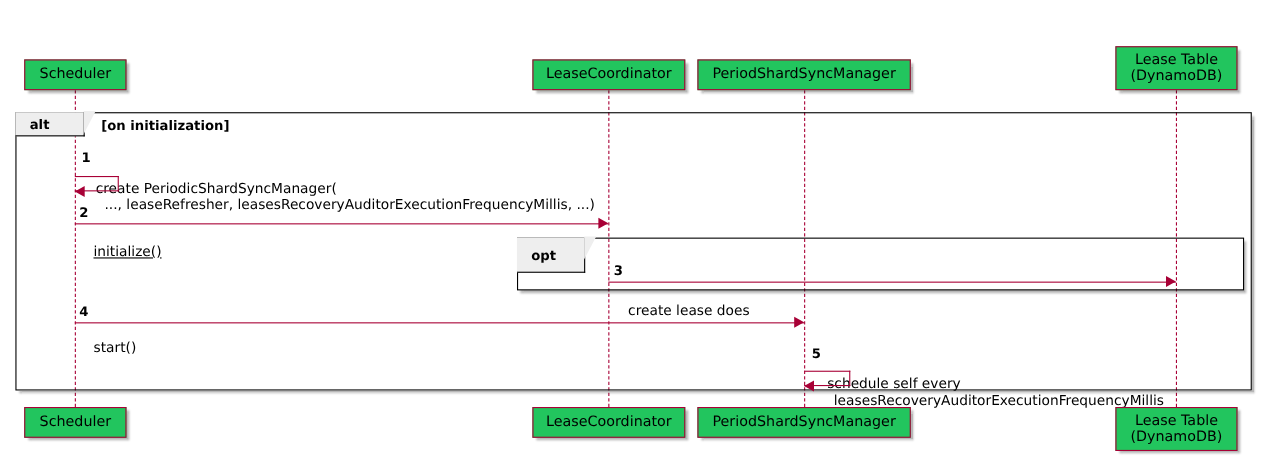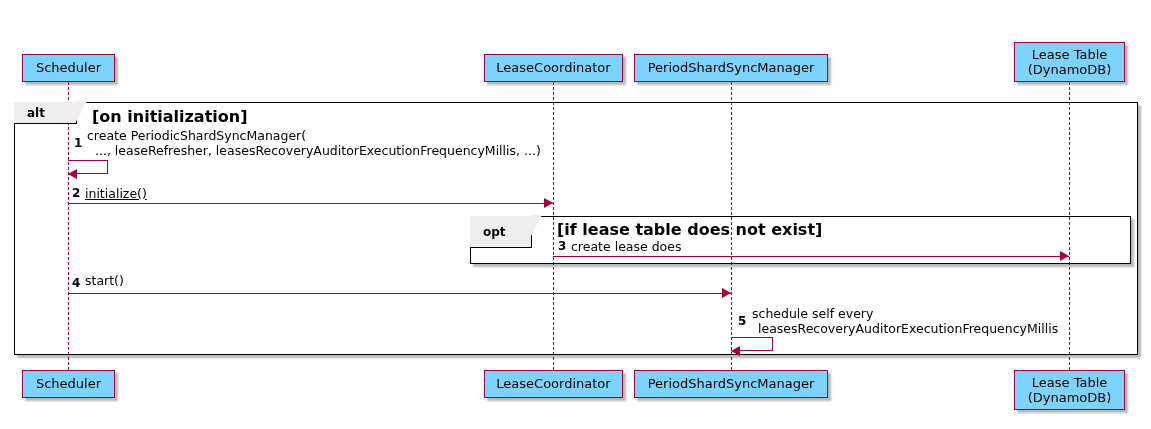--- a/index.html
+++ b/index.html
@@ -30,21 +30,21 @@
     font-size: 15px;
     font-weight: bold;
     color: #000000;
     white-space: pre;
   }
 
   
   .participant {
     position: absolute;
     box-sizing: border-box;
-    background: #7dd3fc;
+    background: #22c55e;
     border: 1.5px solid #A80036;
     box-shadow: 3px 3px 2px rgba(0,0,0,0.28);
     display: flex;
     flex-direction: column;
     align-items: center;
     justify-content: center;
     font-size: 13px;
     color: #000000;
     line-height: 1.18;
     white-space: pre;
@@ -84,21 +84,21 @@
     position: absolute;
     right: -11px;
     top: -1.5px;
     width: 0;
     height: 0;
     border-top: 21px solid #EEEEEE;
     border-right: 11px solid transparent;
   }
   .fragment-guard {
     position: absolute;
-    font-size: 16px;
+    font-size: 12px;
     font-weight: bold;
     color: #000000;
     white-space: pre;
   }
 
   
   .msg-line {
     position: absolute;
     height: 0;
     border-top: 1.5px solid #A80036;
@@ -125,20 +125,21 @@
     font-weight: bold;
     color: #000000;
     white-space: pre;
   }
   .msg-label {
     position: absolute;
     font-size: 12.5px;
     color: #000000;
     line-height: 1.22;
     white-space: pre;
+    margin-top: 35px;
   }
 
   
   .self-loop {
     position: absolute;
     box-sizing: border-box;
     border-top: 1.5px solid #A80036;
     border-right: 1.5px solid #A80036;
     border-bottom: 1.5px solid #A80036;
     border-left: none;
@@ -154,21 +155,20 @@
   <div class="lifeline" style="left:553px; top:82px; height:288px;"></div>
   <div class="lifeline" style="left:731px; top:82px; height:288px;"></div>
   <div class="lifeline" style="left:1069px; top:82px; height:288px;"></div>
 
   <div class="fragment" style="left:14px; top:102px; width:1124px; height:253px;"></div>
   <div class="fragment-tab" style="left:14px; top:102px; width:63px; height:22px;">alt</div>
   <div class="fragment-guard" style="left:92px; top:107px;">[on initialization]</div>
 
   <div class="fragment" style="left:470px; top:216px; width:661px; height:48px;"></div>
   <div class="fragment-tab" style="left:470px; top:216px; width:62px; height:32px;">opt</div>
-  <div class="fragment-guard" style="left:557px; top:220px;">[if lease table does not exist]</div>
 
   <div class="msg-label" style="left:87px; top:128px;">create PeriodicShardSyncManager(</div>
   <div class="msg-label" style="left:95px; top:143px;">..., leaseRefresher, leasesRecoveryAuditorExecutionFrequencyMillis, ...)</div>
   <div class="msg-seq" style="left:74px; top:136px;">1</div>
   <div class="self-loop" style="left:68px; top:160px; width:40px; height:14px;"></div>
   <div class="msg-arrow-left" style="left:68px; top:169px;"></div>
 
   <div class="msg-seq" style="left:72px; top:186px;">2</div>
   <div class="msg-label" style="left:85px; top:186px;text-decoration:underline;">initialize()</div>
   <div class="msg-line" style="left:68px; top:203px; width:485px;"></div>

